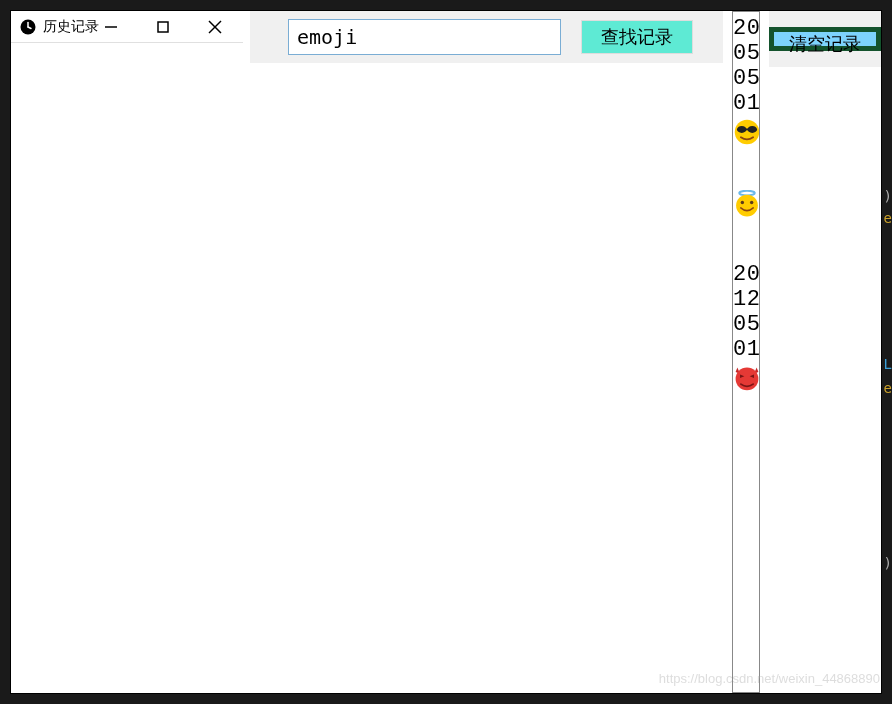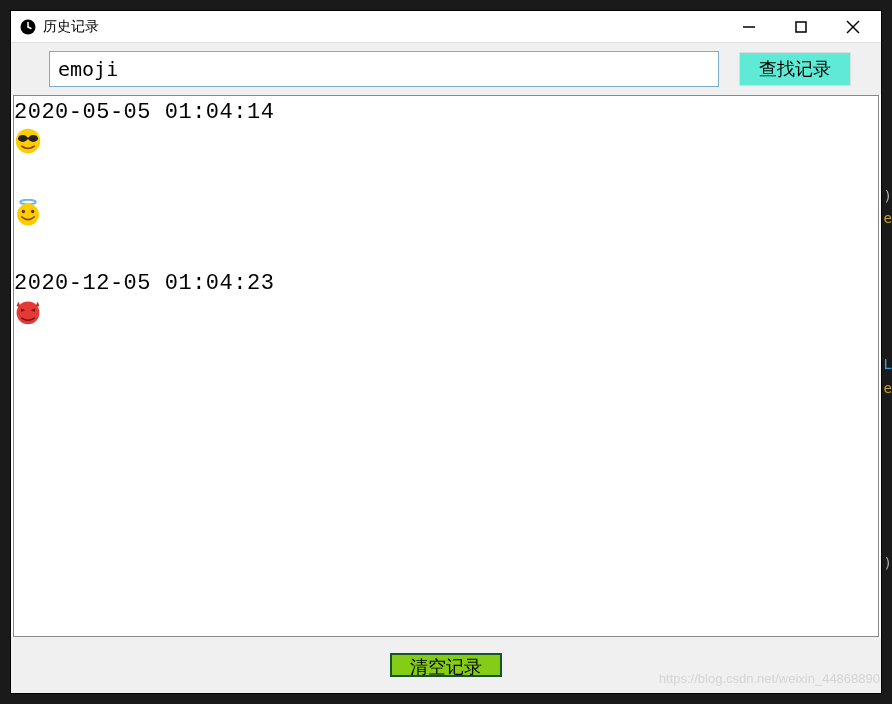--- a/index.html
+++ b/index.html
@@ -33,21 +33,22 @@
     
     .window {
       position: absolute;
       top: 10px;
       left: 10px;
       right: 10px;
       bottom: 10px;
       background: #fff;
       border: 1px solid #000;
       display: flex;
-      flex-direction: column;
+      flex-direction: row;
+      gap: 7px;
     }
     
     .titlebar {
       height: 32px;
       background: #fff;
       display: flex;
       align-items: center;
       padding: 0 8px;
       border-bottom: 1px solid #e0e0e0;
     }
@@ -157,22 +158,22 @@
       height: 56px;
       background: #f0f0f0;
       display: flex;
       align-items: center;
       justify-content: center;
     }
     
     .clear-btn {
       width: 112px;
       height: 24px;
-      background: #84cc16;
-      border: 2px solid #14532d;
+      background: #7dd3fc;
+      border: 5px solid #14532d;
       font-size: 18px;
       font-family: "SimSun", "宋体", sans-serif;
       cursor: pointer;
       color: #000;
     }
     
     .watermark {
       position: absolute;
       bottom: 18px;
       right: 12px;

